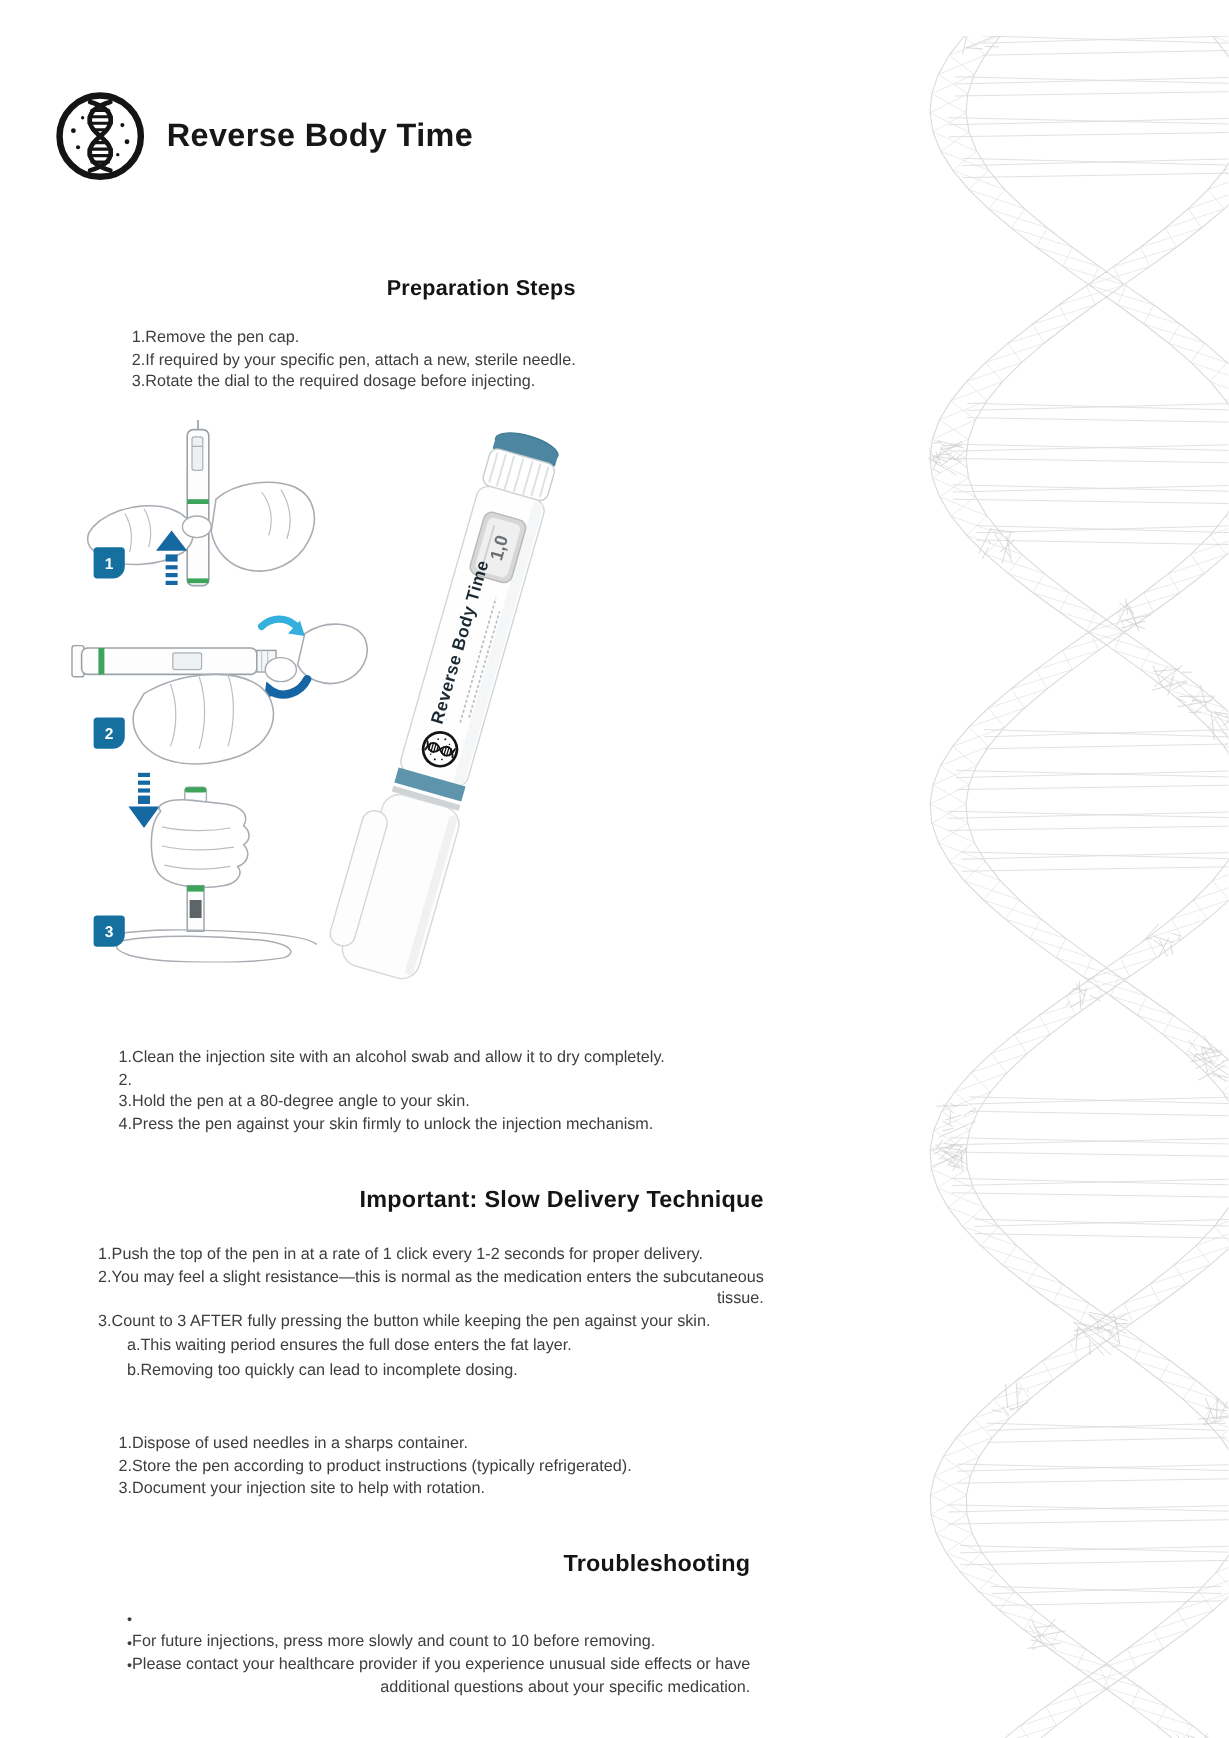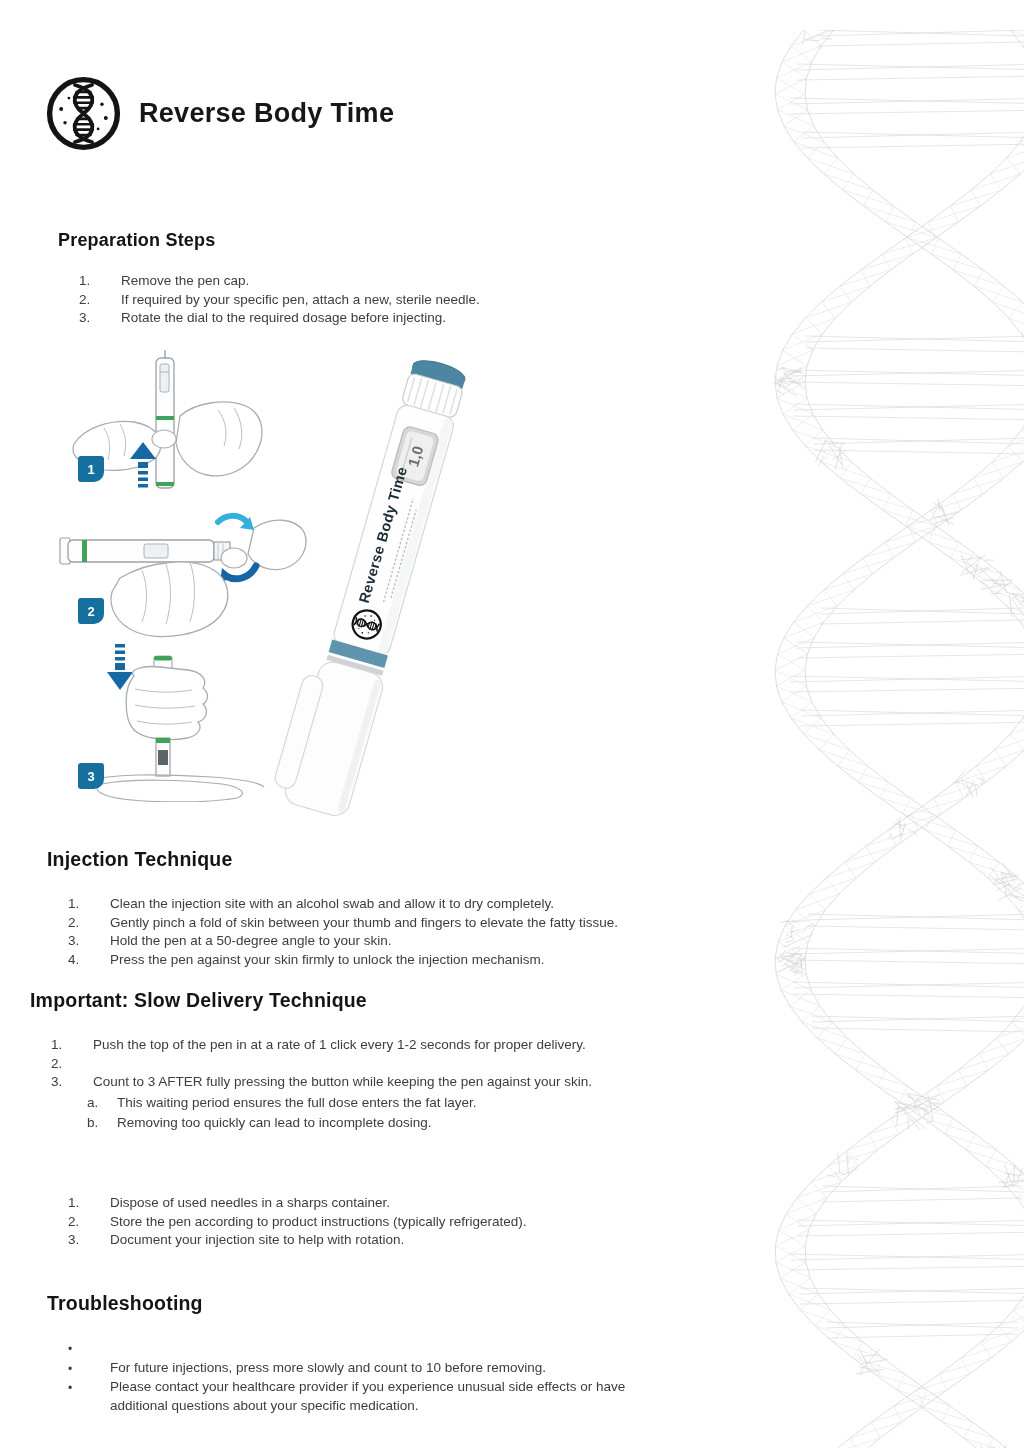--- a/index.html
+++ b/index.html
@@ -5,21 +5,21 @@
   html,body{margin:0;padding:0;background:#ffffff;}
   .page{position:relative;width:1024px;height:1448px;background:#fff;overflow:hidden;
         font-family:"Liberation Sans","DejaVu Sans",sans-serif;color:#3c3c3c;margin-top:30px;}
   .dna-bg{position:absolute;top:0;right:0;z-index:0;}
   .content{position:absolute;inset:0;z-index:1;}
 
   .brand{position:absolute;left:45px;top:45px;display:flex;align-items:center;gap:17px;}
   .brand .logo{width:77px;height:77px;flex:none;}
   .brand h1{margin:0;font-size:27px;font-weight:700;color:#17171a;letter-spacing:.3px;}
 
-  .sec{position:absolute;}
+  .sec{position:absolute;text-align:right;}
   .sec h2{margin:0;font-weight:700;color:#141417;letter-spacing:.2px;}
   .h-small{font-size:18px;}
   .h-big{font-size:19.5px;}
 
   ol.steps{list-style:none;margin:21px 0 0 0;padding:0;}
   ol.steps li{display:flex;align-items:flex-start;line-height:18.6px;font-size:13.5px;color:#3d3d40;}
   ol.steps .mk{flex:none;width:42px;padding-left:21px;}
   ol.steps li.sub{padding-left:57px;margin-top:2px;}
   ol.steps li.sub .mk{width:30px;padding-left:0;}
   ol.steps .tx{max-width:660px;white-space:pre-wrap;}
@@ -194,50 +194,50 @@
           <rect x="87" y="308" width="58" height="13" fill="#5e94ac"></rect>
           <rect x="87" y="324" width="58" height="5" fill="#cfd3d5"></rect>
           <rect x="83" y="329" width="66" height="148" rx="15" fill="#fdfdfe" stroke="#d6d9db" stroke-width="1.2"></rect>
           <rect x="139" y="334" width="7" height="138" rx="3.5" fill="#eff1f2"></rect>
           <rect x="70" y="348" width="21" height="116" rx="10" fill="#fdfdfe" stroke="#d4d7d9" stroke-width="1.2"></rect>
         </g>
       </svg>
     </div>
 
     <section class="sec" style="left:47px;top:818px;">
-      <h2 class="h-big">Injection Technique</h2>
       <ol class="steps" style="margin-top:24px;">
         <li>
             <span class="mk">1.</span>
             <span class="tx">Clean the injection site with an alcohol swab and allow it to dry completely.</span>
           </li>
         <li>
             <span class="mk">2.</span>
-            <span class="tx">Gently pinch a fold of skin between your thumb and fingers to elevate the fatty tissue.</span>
-          </li>
-        <li>
-            <span class="mk">3.</span>
-            <span class="tx">Hold the pen at a 50-degree angle to your skin.</span>
+          </li>
+        <li>
+            <span class="mk">3.</span>
+            <span class="tx">Hold the pen at a 80-degree angle to your skin.</span>
           </li>
         <li>
             <span class="mk">4.</span>
             <span class="tx">Press the pen against your skin firmly to unlock the injection mechanism.</span>
           </li>
       </ol>
     </section>
 
     <section class="sec" style="left:30px;top:959px;">
       <h2 class="h-big">Important: Slow Delivery Technique</h2>
       <ol class="steps" style="margin-top:24px;">
         <li>
             <span class="mk">1.</span>
             <span class="tx">Push the top of the pen in at a rate of 1 click every 1-2 seconds for proper delivery.</span>
           </li>
         <li>
             <span class="mk">2.</span>
+            <span class="tx">You may feel a slight resistance—this is normal as the medication enters the subcutaneous
+tissue.</span>
           </li>
         <li>
             <span class="mk">3.</span>
             <span class="tx">Count to 3 AFTER fully pressing the button while keeping the pen against your skin.</span>
           </li>
         <li class="sub">
             <span class="mk">a.</span>
             <span class="tx">This waiting period ensures the full dose enters the fat layer.</span>
           </li>
         <li class="sub">

